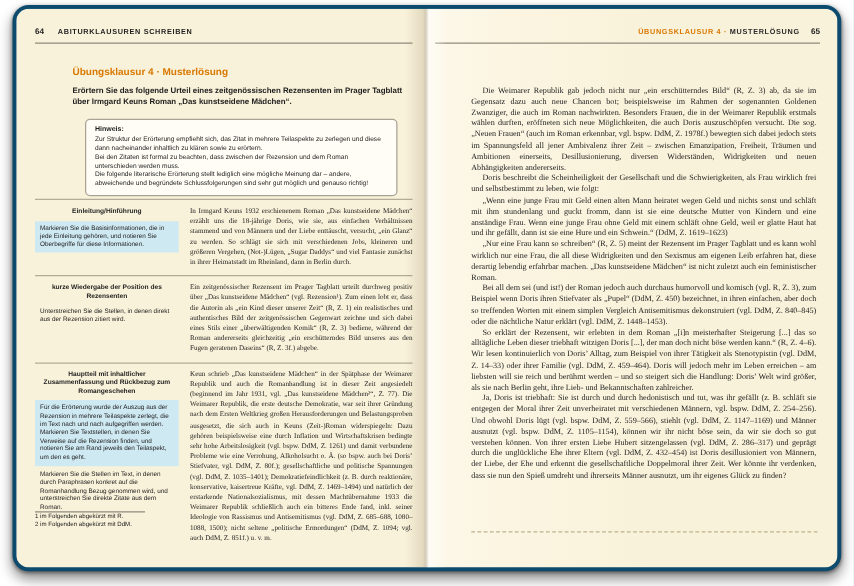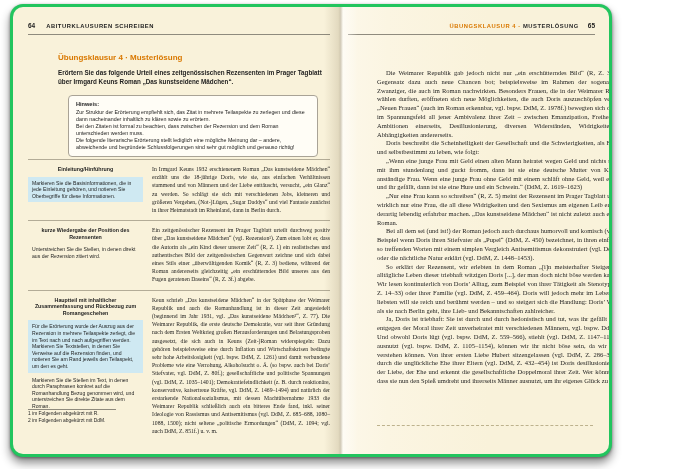--- a/index.html
+++ b/index.html
@@ -4,22 +4,22 @@
 <style>
   :root{
     --accent:#d97800;
     --highlight:#cfe9f2;
     --page:#f9f2da;
     --ink:#1d1d1d;
   }
   *{margin:0;padding:0;box-sizing:border-box;}
   html,body{width:683px;height:469px;background:#ffffff;overflow:hidden;
     font-family:"Liberation Sans",sans-serif;color:var(--ink);}
-  .book{position:absolute;left:10px;top:4px;width:602px;height:453px;
-    background:#22c55e;border-radius:13px;padding:3px;
+  .book{position:absolute;left:10px;top:4px;width:663px;height:453px;
+    background:#0c4a6e;border-radius:13px;padding:3px;
     box-shadow:0 6px 10px rgba(0,0,0,.45),0 1px 3px rgba(0,0,0,.4);}
   .pages{position:relative;width:100%;height:100%;border-radius:10px;overflow:hidden;display:flex;}
   .page{position:relative;height:100%;}
   .page.left{width:327px;background:var(--page);}
   .page.right{flex:1;background:linear-gradient(90deg,#fdf8ea 0%,#fbf5e2 18%,var(--page) 55%);}
   .spine{position:absolute;left:311px;top:0;width:34px;height:100%;pointer-events:none;
     background:linear-gradient(90deg,rgba(90,70,30,0) 0%,rgba(90,70,30,.14) 42%,rgba(60,45,15,.22) 49%,rgba(255,255,255,.55) 56%,rgba(255,255,255,0) 100%);}
 
   
   .lp-head{position:absolute;top:15px;left:15px;right:10px;display:flex;gap:11px;align-items:baseline;}

